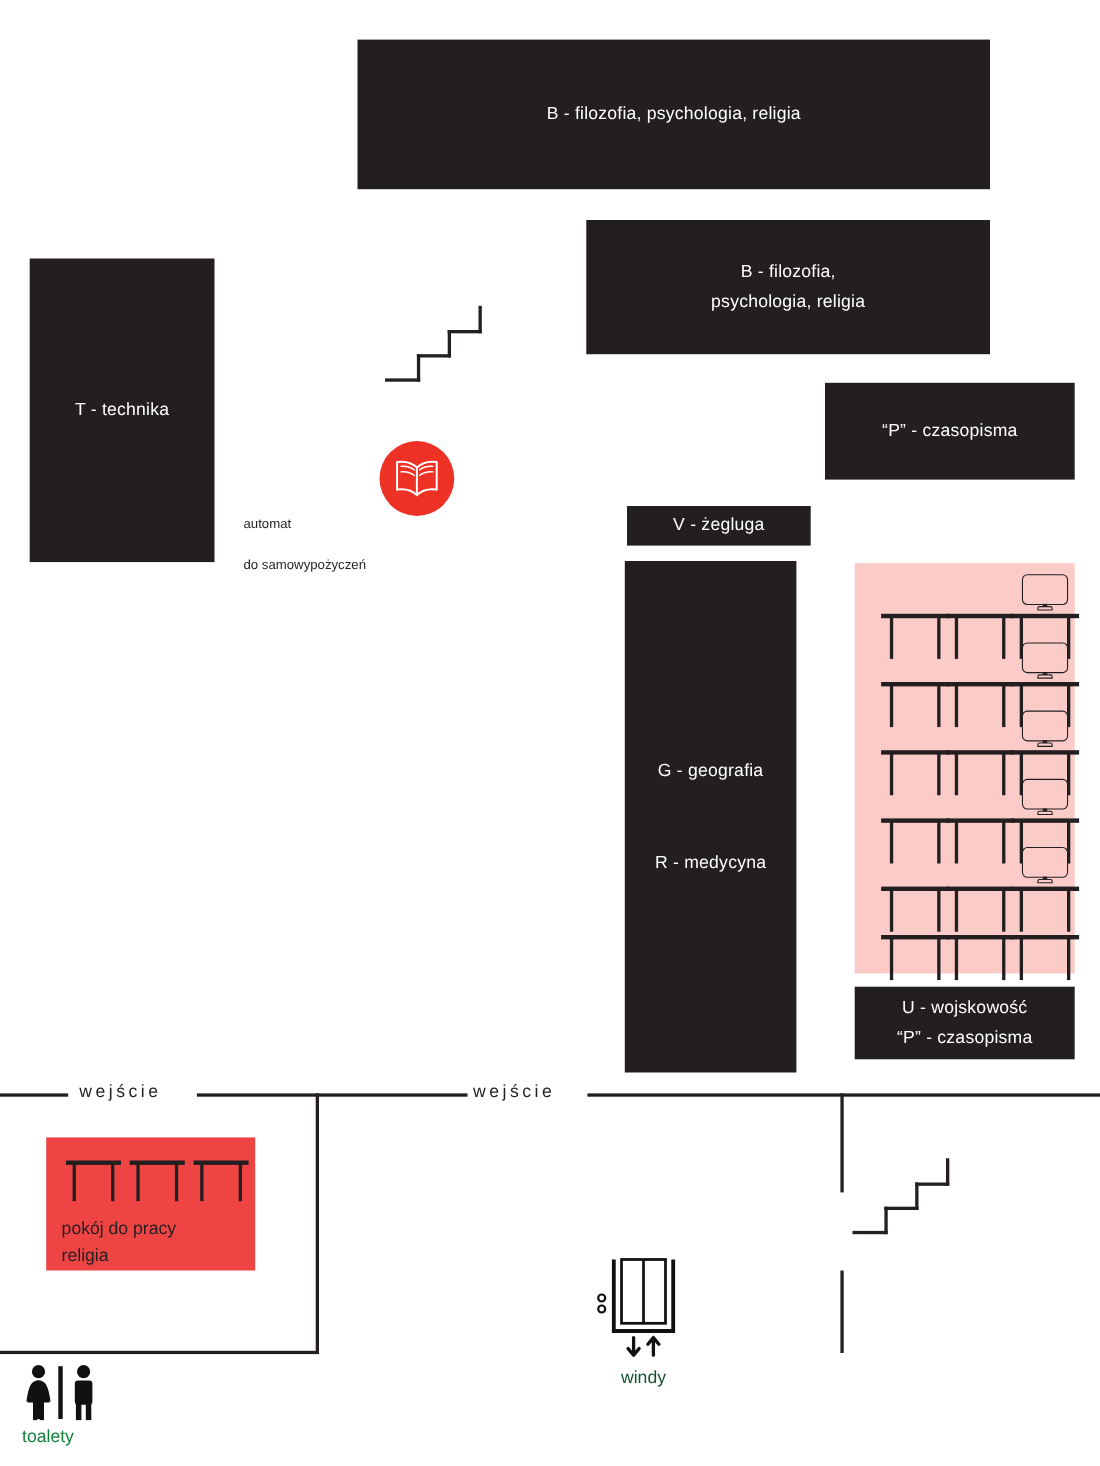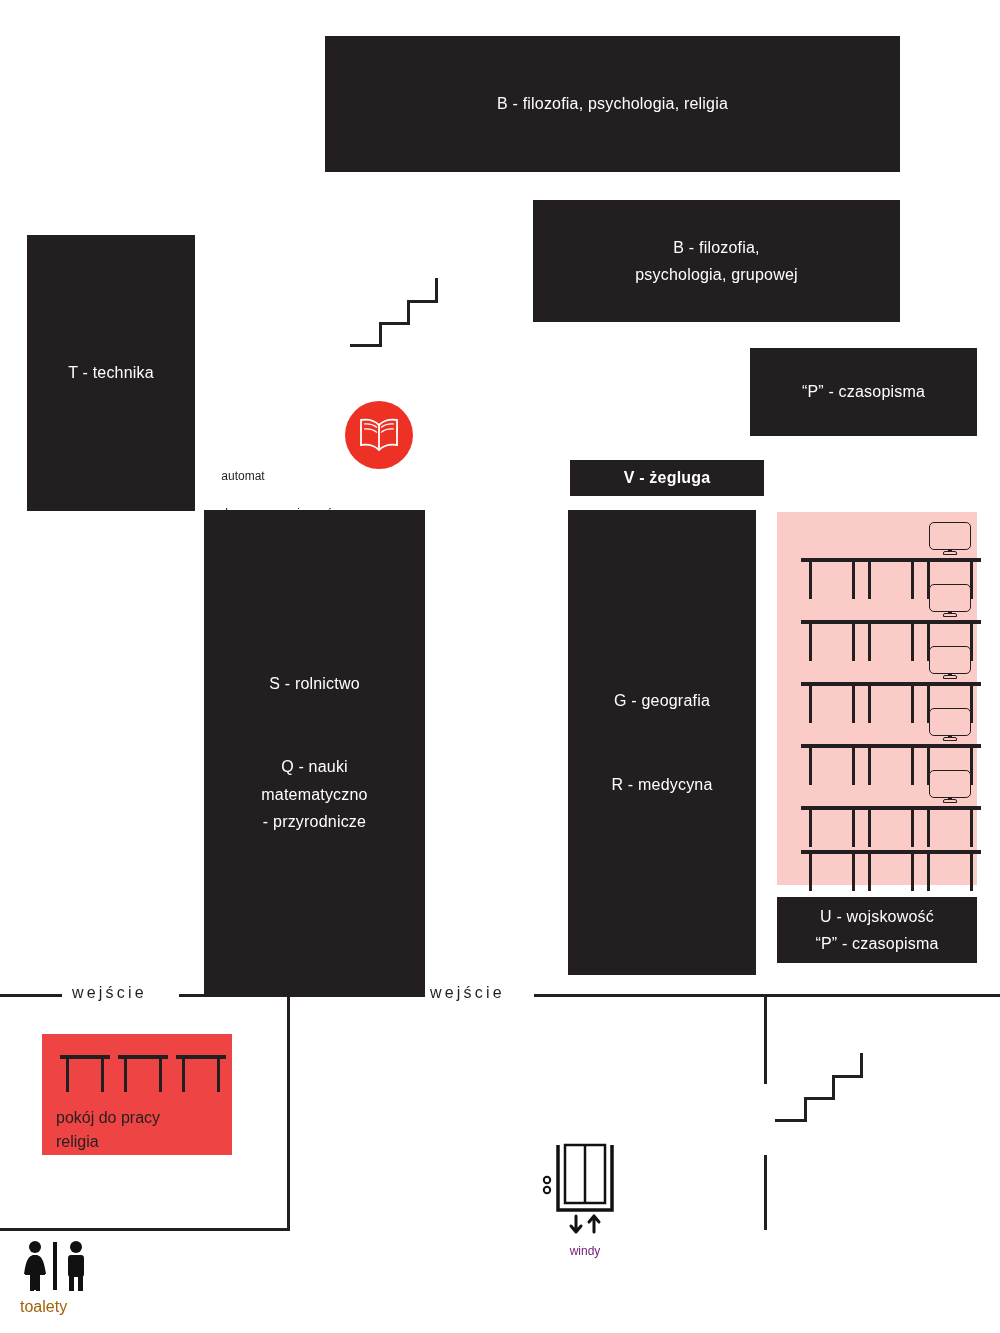--- a/index.html
+++ b/index.html
@@ -111,27 +111,27 @@
   .automat-circle svg{position:absolute;left:13px;top:15px;}
   .automat-label{
     position:absolute;
     font-size:12px;line-height:1.55;color:#231f20;text-align:left;white-space:pre;
   }
 
   
   .toilets{position:absolute;}
   .toilets svg{display:block;}
   .toilets .tlabel{
-    font-size:16px;color:#a16207;margin-top:6px;text-align:left;
+    font-size:16px;color:#15803d;margin-top:6px;text-align:left;
   }
 
   
   .elevators{position:absolute;text-align:center;}
   .elevators svg{display:block;margin:0 auto;}
-  .elevators .elabel{font-size:12px;color:#701a75;margin-top:2px;}
+  .elevators .elabel{font-size:16px;color:#14532d;margin-top:2px;}
 
   
   .floorbanner{
     position:absolute;
     background:#fa4b42;
     color:#231f20;
     font-size:21px;
     letter-spacing:5px;
     display:flex;align-items:center;justify-content:center;
     box-sizing:border-box;
@@ -141,44 +141,37 @@
 <body>
 
 <div id="plan">
 
   <div class="block" style="left:325px;top:36px;width:575px;height:136px;">
     <span class="ln">B - filozofia, psychologia, religia</span>
   </div>
 
   <div class="block multi" style="left:533px;top:200px;width:367px;height:122px;">
     <span class="ln">B - filozofia,</span>
-    <span class="ln">psychologia, grupowej</span>
+    <span class="ln">psychologia, religia</span>
   </div>
 
   <div class="block" style="left:27px;top:214px;width:168px;height:276px;margin-top:21px;">
     <span class="ln">T - technika</span>
   </div>
 
   <div class="block" style="left:750px;top:348px;width:227px;height:88px;">
     <span class="ln">“P” - czasopisma</span>
   </div>
 
-  <div class="block" style="left:570px;top:460px;width:194px;height:36px;font-size:16px;font-weight:bold;">
+  <div class="block" style="left:570px;top:460px;width:167px;height:36px;font-size:16px;">
     <span class="ln">V - żegluga</span>
   </div>
 
-  <div class="block multi" style="left:204px;top:510px;width:221px;height:485px;">
-    <span class="ln">S - rolnictwo</span>
-    <span class="gap"></span>
-    <span class="ln">Q - nauki</span>
-    <span class="ln">matematyczno</span>
-    <span class="ln">- przyrodnicze</span>
-  </div>
-
-  <div class="block multi" style="left:568px;top:510px;width:188px;height:465px;">
+
+  <div class="block multi" style="left:568px;top:510px;width:156px;height:465px;">
     <span class="ln">G - geografia</span>
     <span class="gap"></span>
     <span class="ln">R - medycyna</span>
   </div>
 
   <div class="readingroom" style="left:777px;top:512px;width:200px;height:373px;">
     <div class="deskgrid">
 
       <div class="desk" style="left:24px;top:46px;">
         <div class="top"></div>

